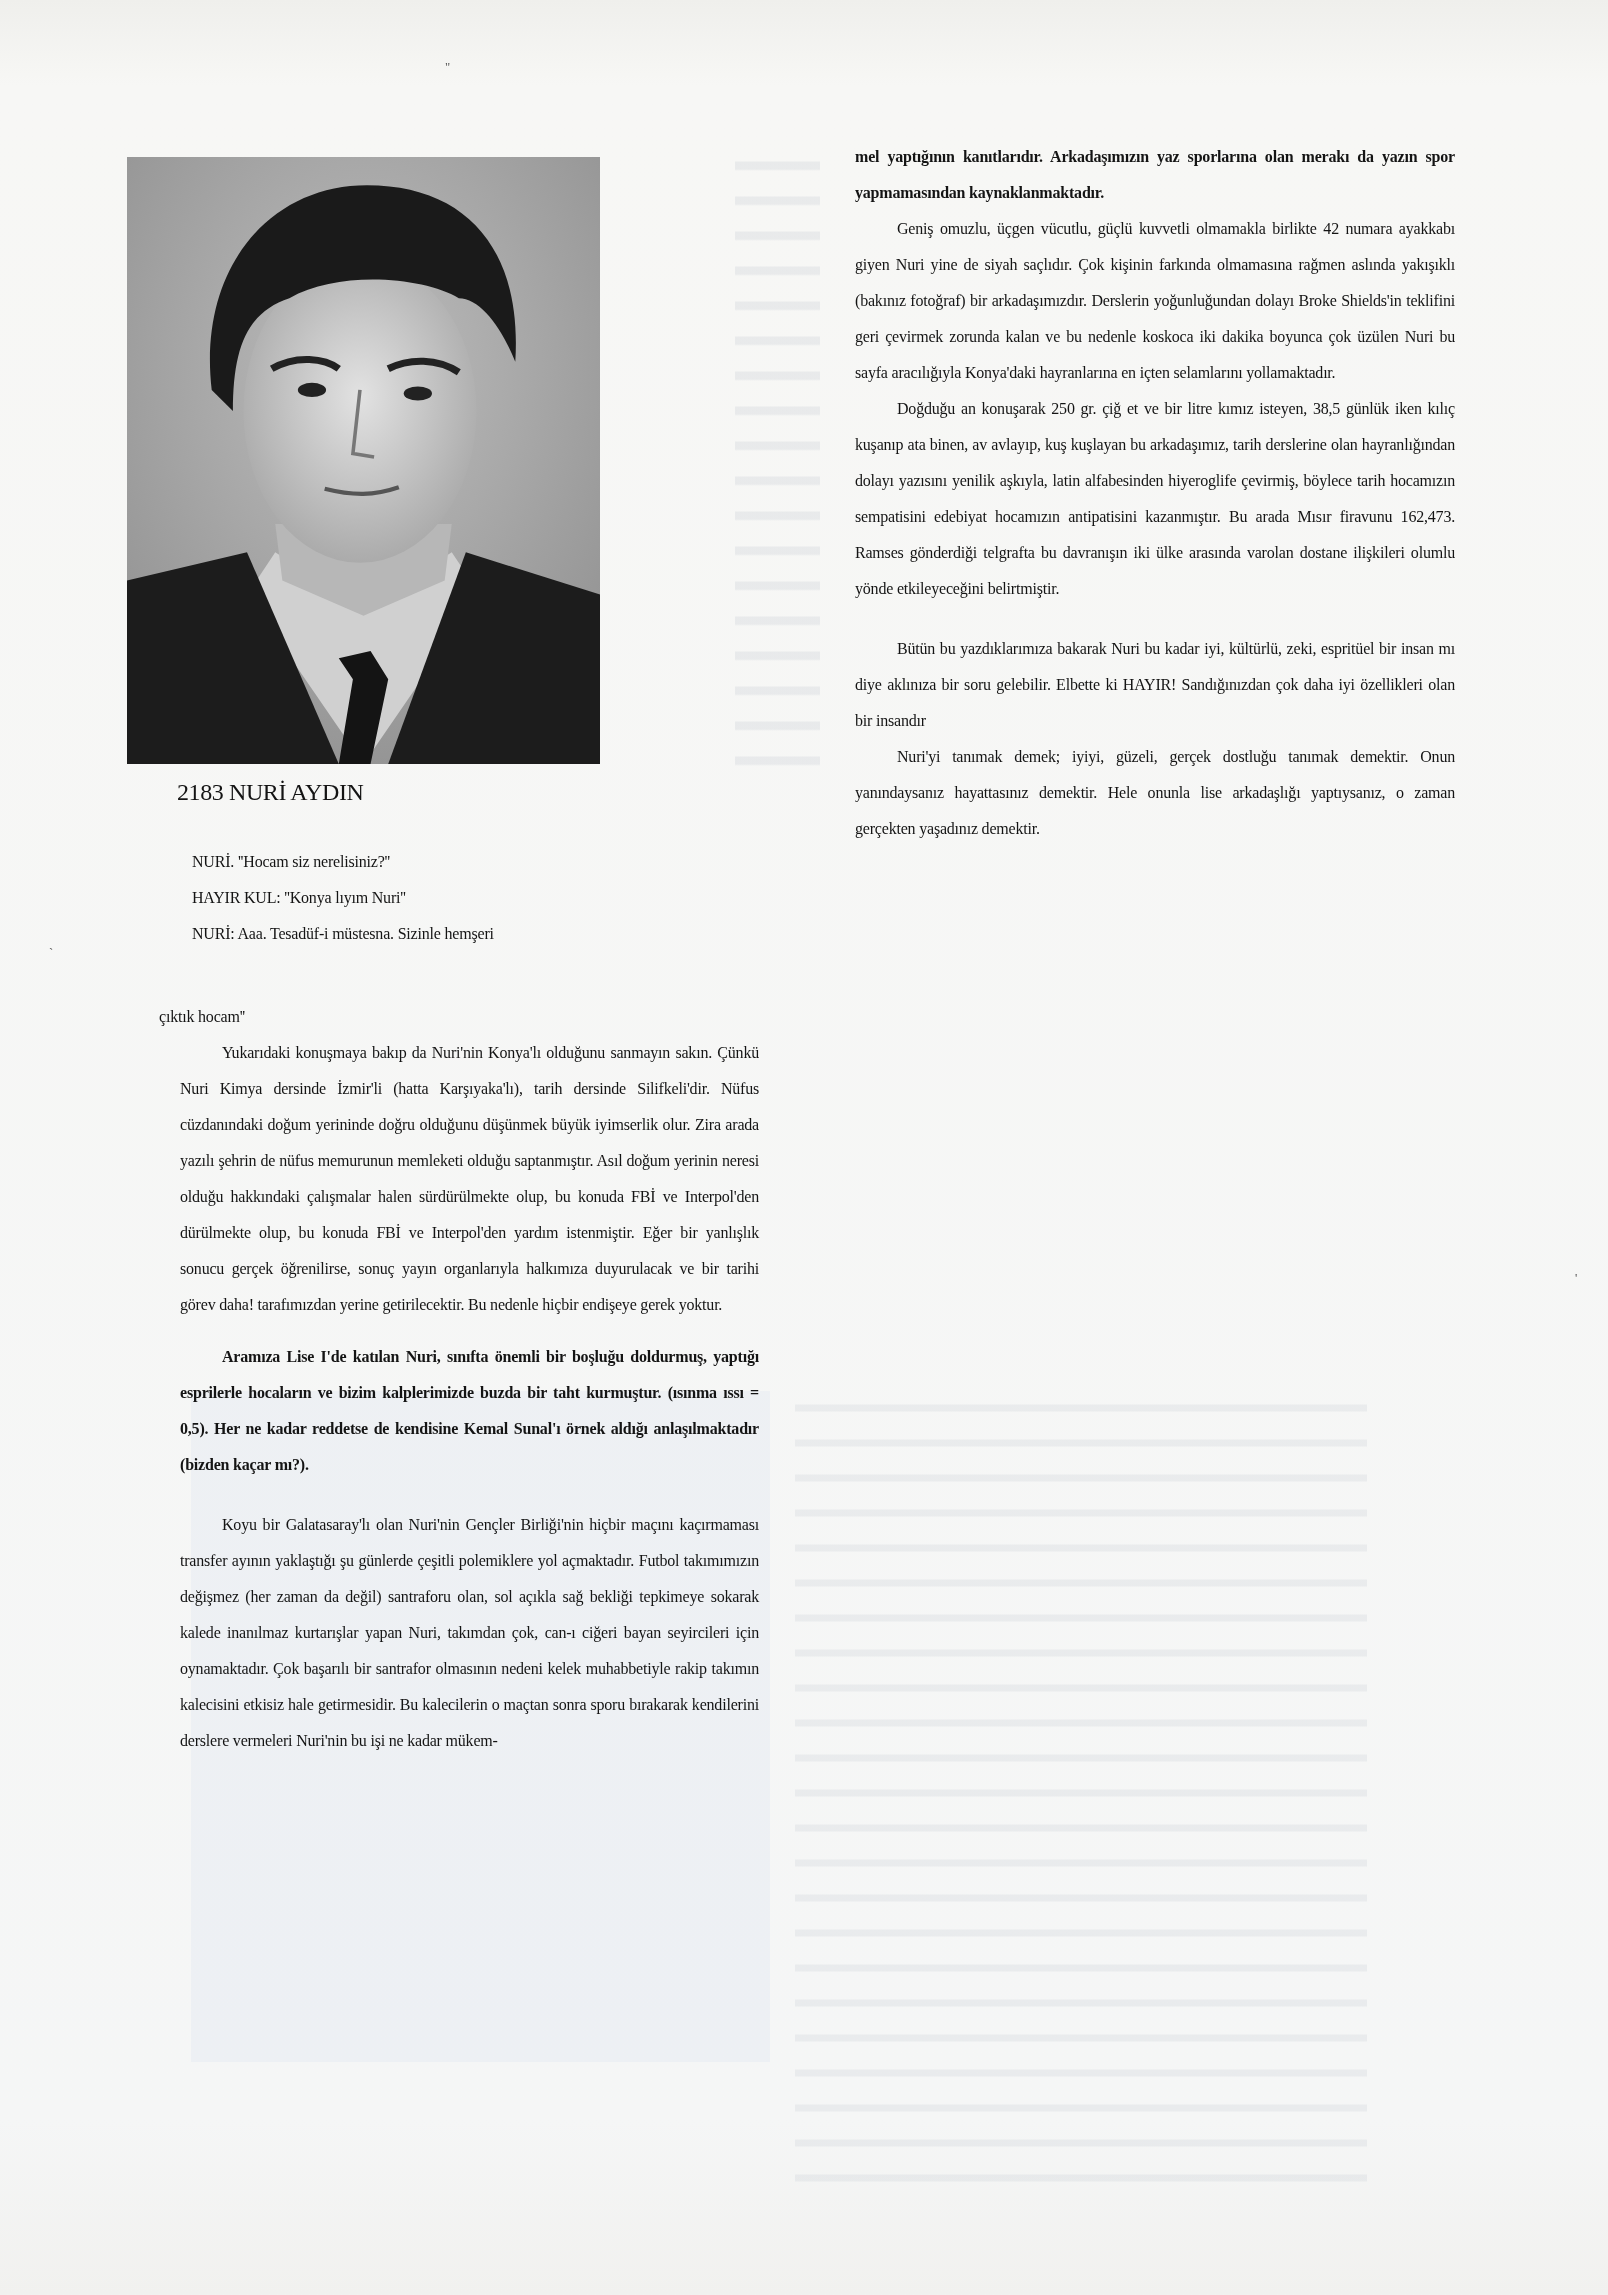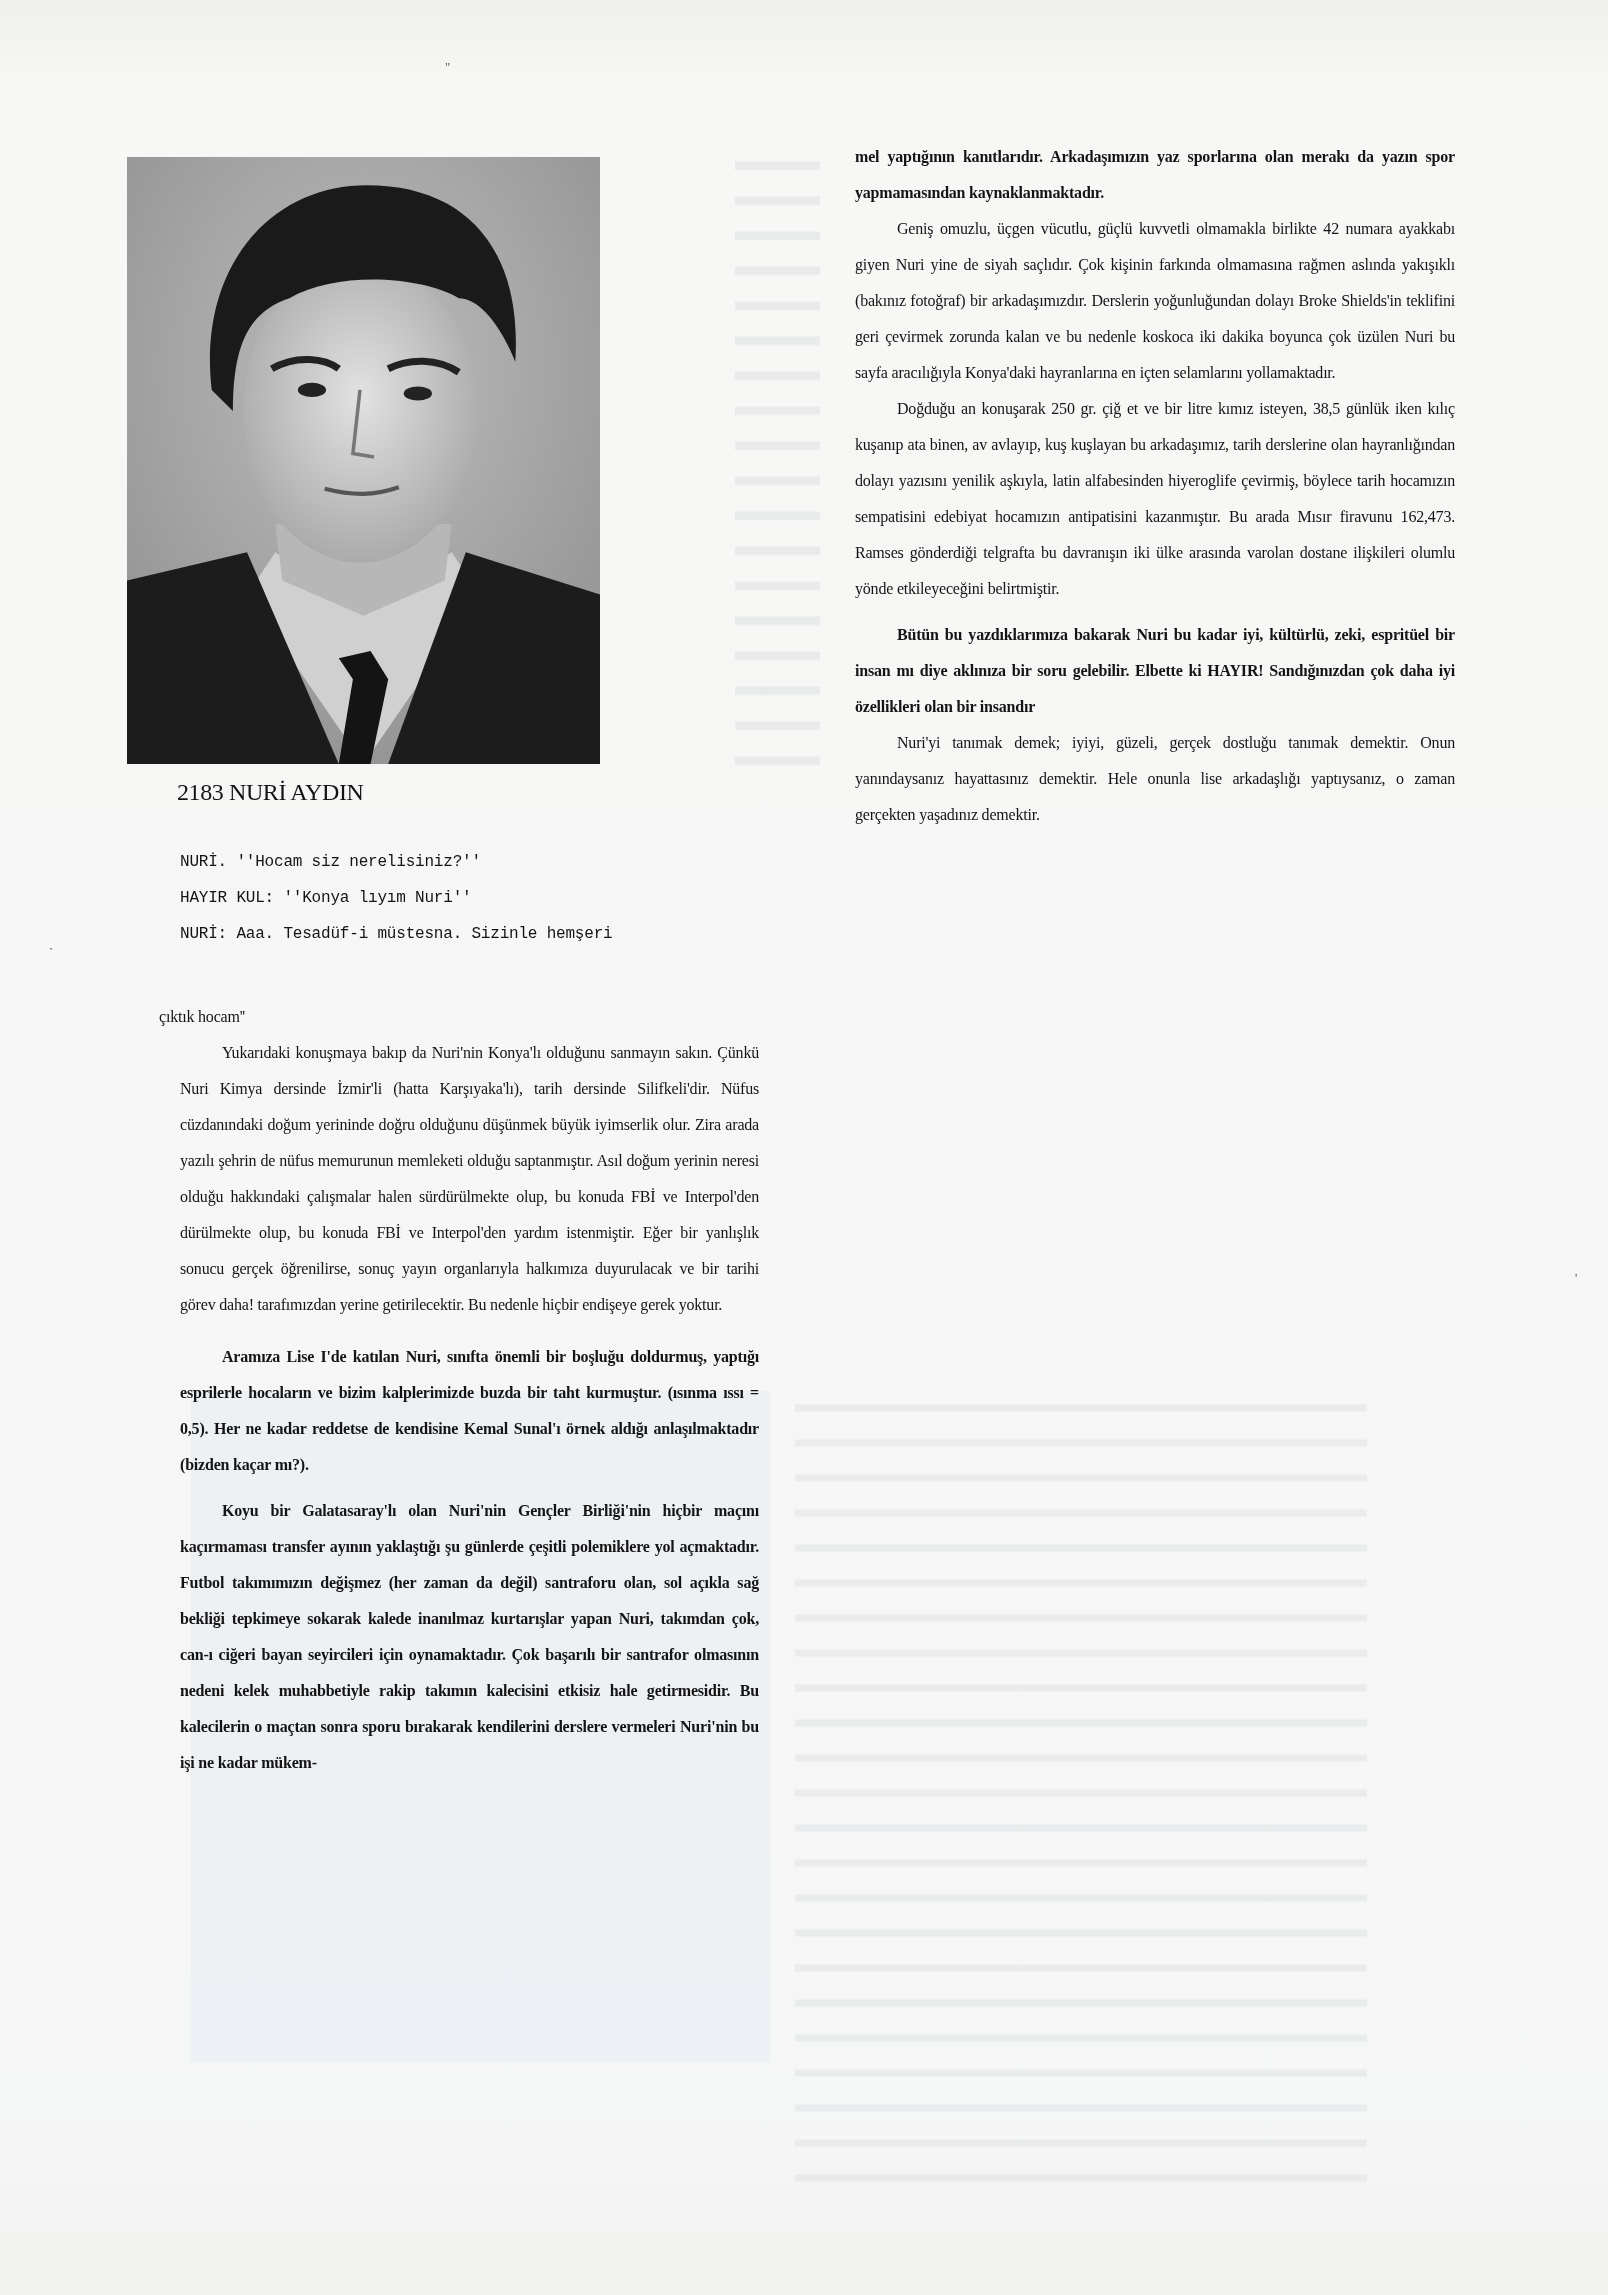--- a/index.html
+++ b/index.html
@@ -42,23 +42,23 @@
     font-size: 16px;
     line-height: 36px;
     text-align: justify;
     letter-spacing: -0.2px;
   }
   .col-left { left: 180px; top: 844px; width: 579px; }
   .col-right { left: 855px; top: 139px; width: 600px; }
   .col p { margin: 0; }
   .col p.indent { text-indent: 42px; }
   .col p.hang { text-indent: 0; }
-  .col p.dialog { text-indent: 0; margin-left: 0; font-family: Liberation Mono, monospace; }
+  .col p.dialog { text-indent: 0; margin-left: 12px; }
   .col p.dialog-cont { text-indent: 0; margin-left: -21px; margin-top: 47px; }
-  .col p.gap { margin-top: 10px; font-weight: bold; }
+  .col p.gap { margin-top: 24px; }
   .col p.gapbig { margin-top: 15.5px; }
   .mark {
     position: absolute; font-size: 12.7px; color: #555;
   }
 </style>
 </head>
 <body>
 
 <div class="page-shade"></div>
 <div class="bleed-left"></div>

